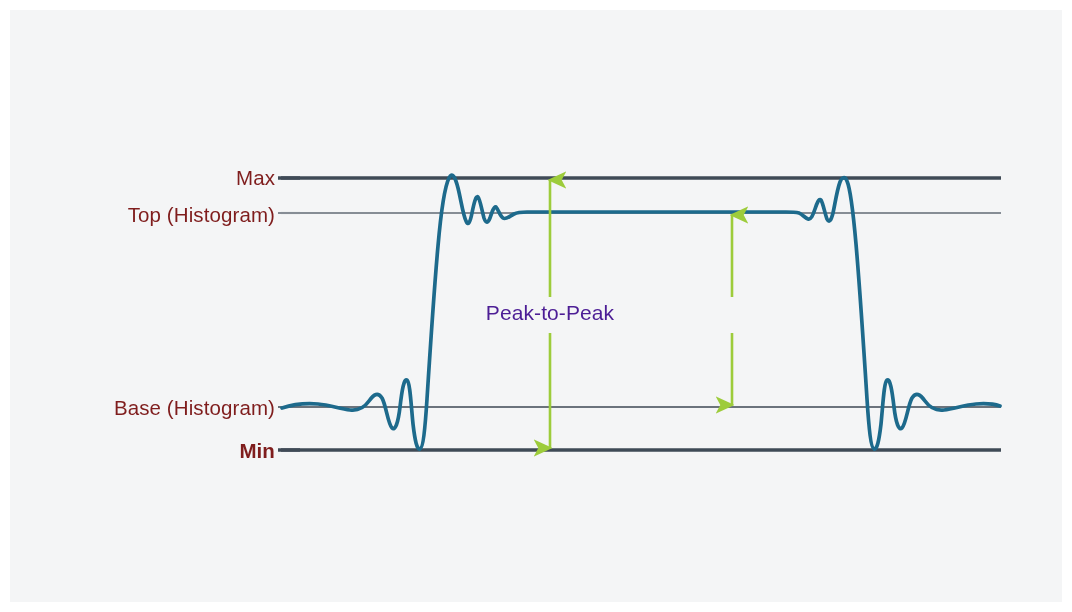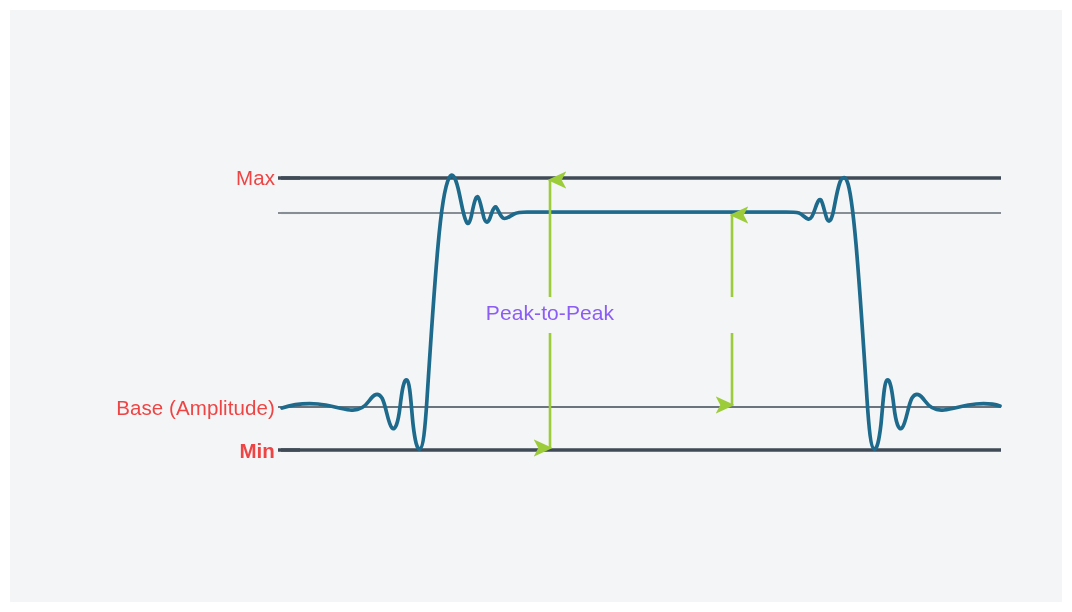--- a/index.html
+++ b/index.html
@@ -30,29 +30,29 @@
   #svg-root {
     position: absolute;
     left: 0;
     top: 0;
     width: 1072px;
     height: 612px;
   }
   .axis-label {
     position: absolute;
     font-size: 20.5px;
-    color: #ef4444;
+    color: #7f1d1d;
     white-space: nowrap;
     text-align: right;
     letter-spacing: 0.1px;
   }
   .annot-label {
     position: absolute;
     font-size: 21px;
-    color: #8b5cf6;
+    color: #4c1d95;
     white-space: nowrap;
     text-align: center;
     letter-spacing: 0.1px;
   }
   .lbl-max      { right: 797px; top: 166px; }
   .lbl-top      { right: 797px; top: 203px; }
   .lbl-base     { right: 797px; top: 396px; }
   .lbl-min      { right: 797px; top: 439px; font-weight: bold; }
   .lbl-p2p      { left: 455px; top: 301px; width: 190px; }
   .lbl-amp      { left: 650px; top: 301px; width: 165px; }
@@ -142,21 +142,22 @@
     </g>
 
     <g>
       <line x1="732" y1="297" x2="732" y2="215" stroke="#9dcc3b" stroke-width="2.6" marker-end="url(#arrow-up)"></line>
       <line x1="732" y1="333" x2="732" y2="405" stroke="#9dcc3b" stroke-width="2.6" marker-end="url(#arrow-down)"></line>
     </g>
   </svg>
 
   <div class="axis-label lbl-max">Max</div>
 
+  <div class="axis-label lbl-top">Top (Histogram)</div>
 
-  <div class="axis-label lbl-base">Base (Amplitude)</div>
+  <div class="axis-label lbl-base">Base (Histogram)</div>
 
   <div class="axis-label lbl-min">Min</div>
 
   <div class="annot-label lbl-p2p">Peak-to-Peak</div>
 
 
 </div>
 
 </body></html>

